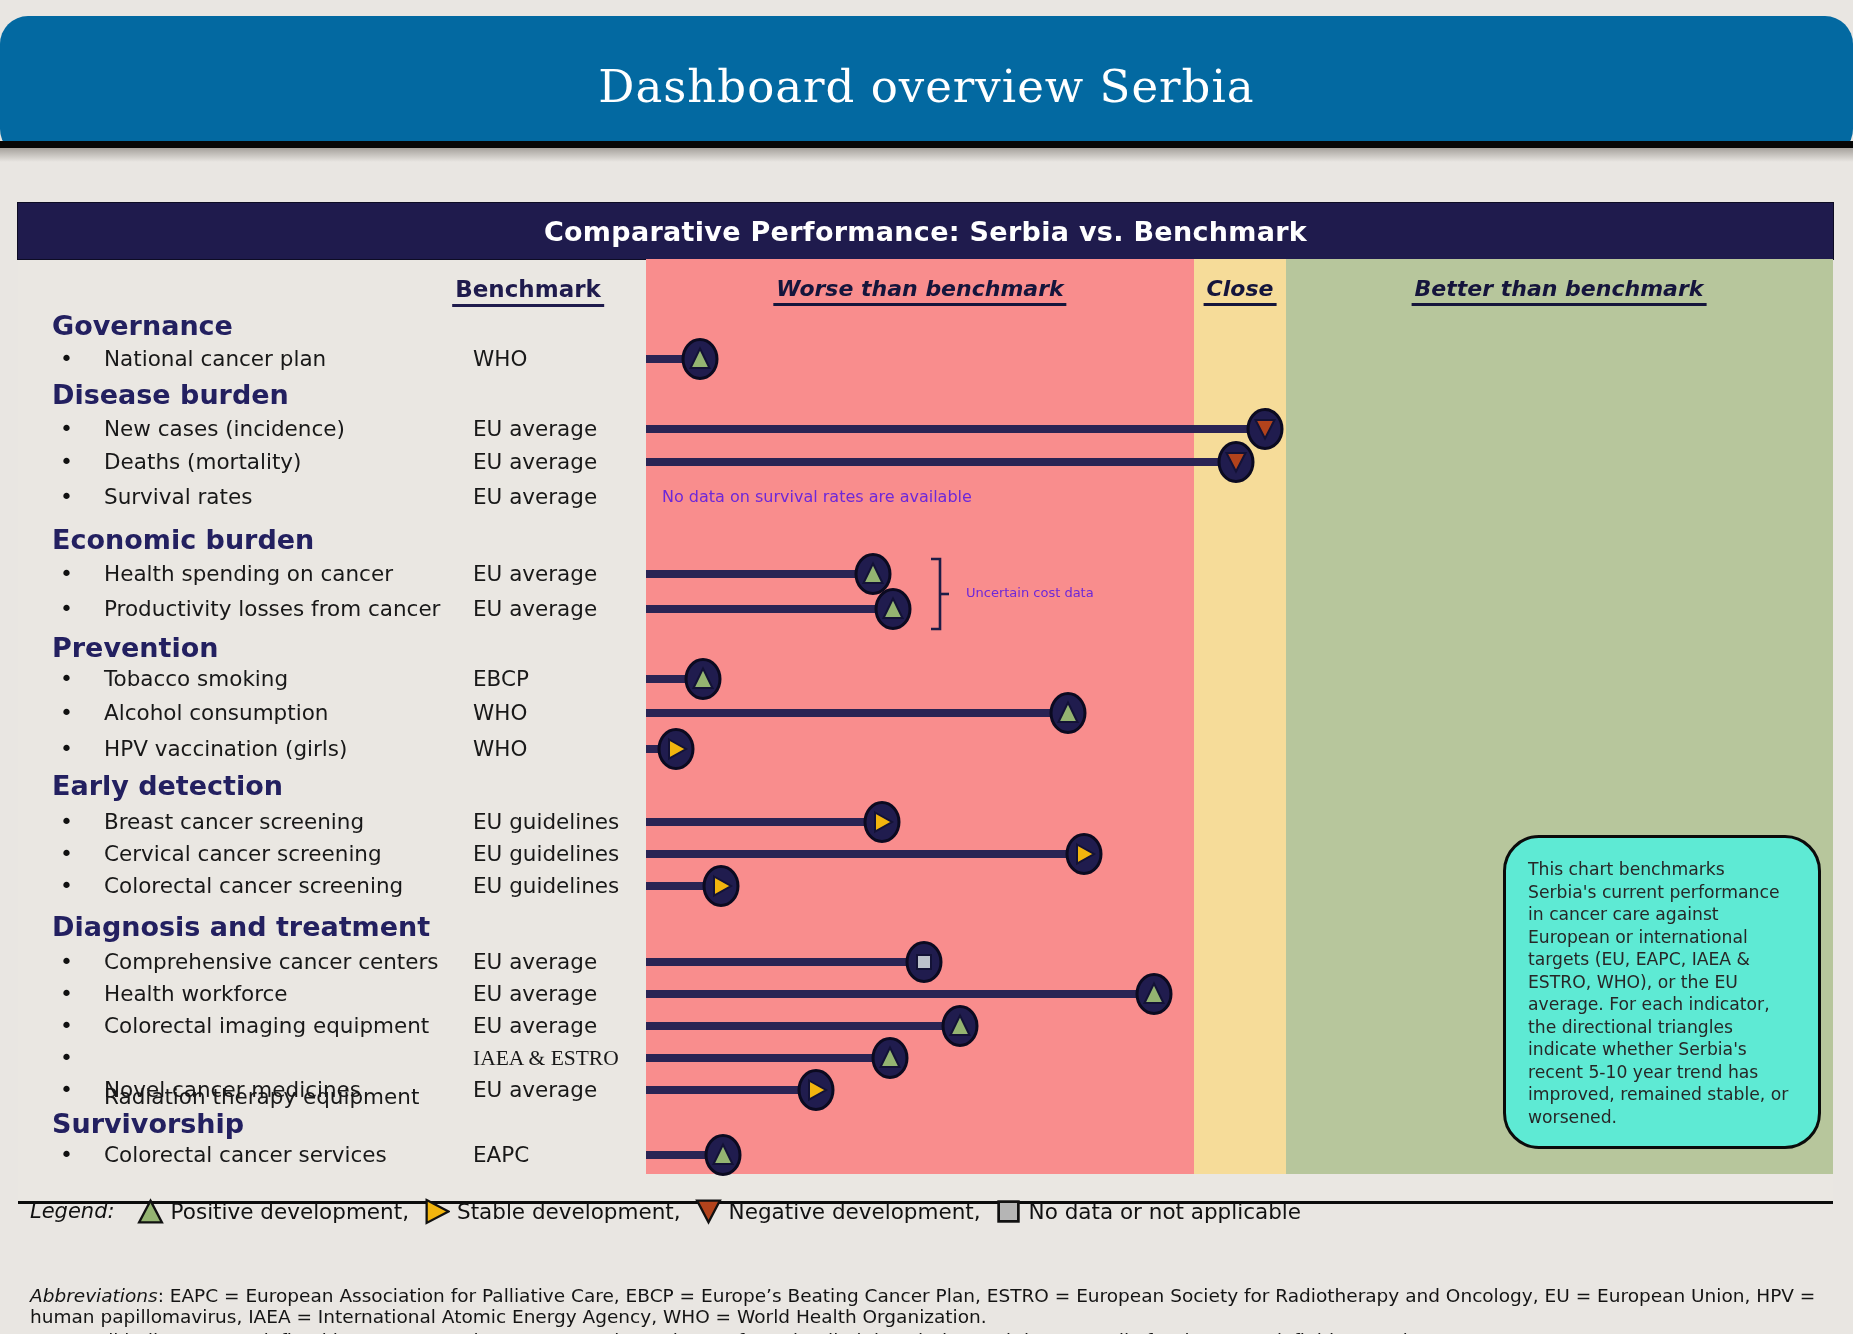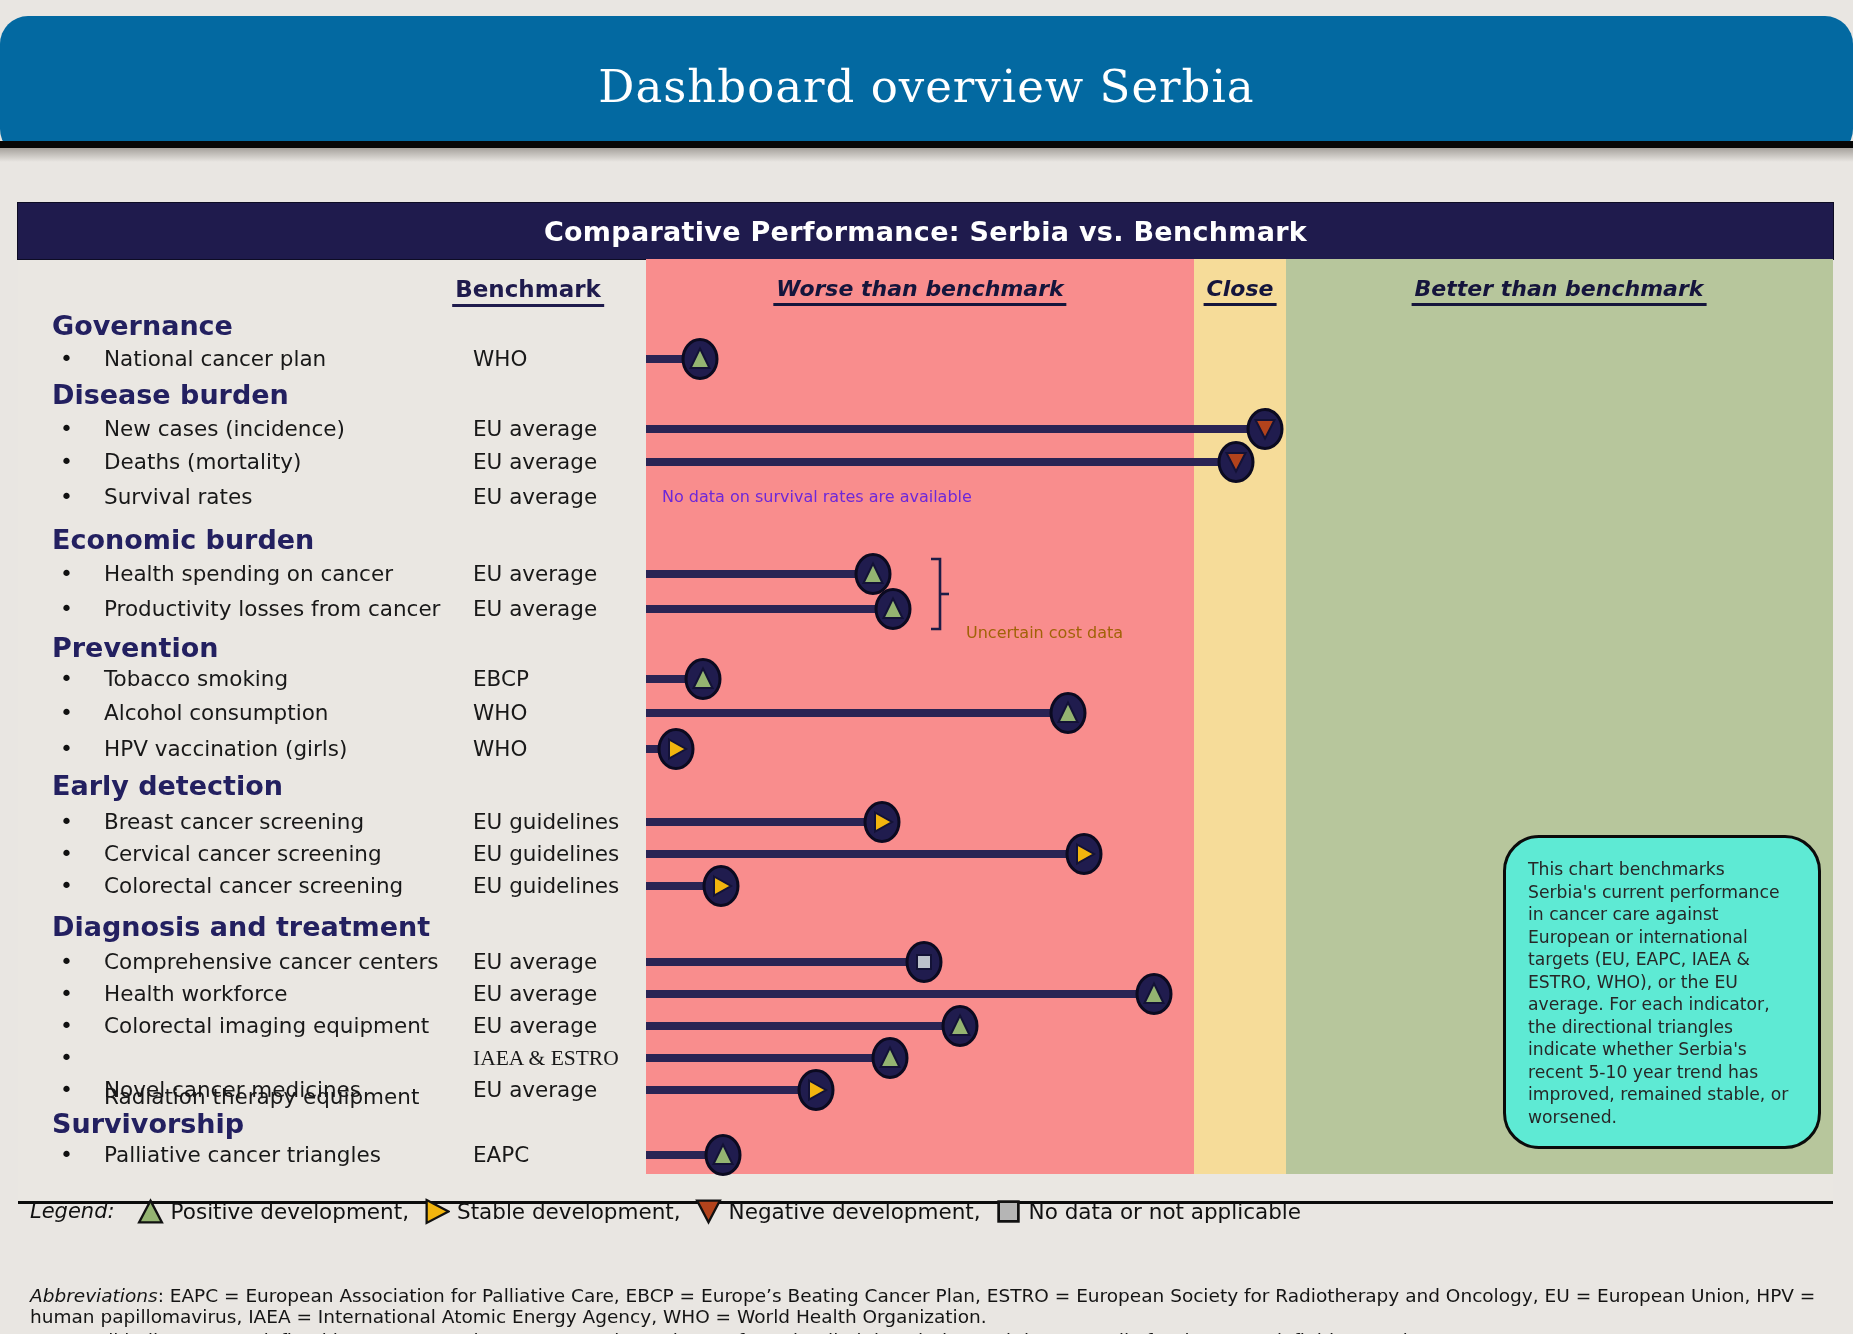--- a/index.html
+++ b/index.html
@@ -32,21 +32,21 @@
   
   .section-label{position:absolute;left:34px;height:40px;line-height:40px;font-size:27px;font-weight:bold;color:#232060;white-space:nowrap;}
   .ind-bullet{position:absolute;left:42px;width:20px;height:32px;line-height:32px;font-size:22px;color:#111;}
   .ind-label{position:absolute;left:86px;height:32px;line-height:32px;font-size:21.5px;color:#181818;white-space:nowrap;}
   .bench-val{position:absolute;left:455px;height:32px;line-height:32px;font-size:21.5px;color:#181818;white-space:nowrap;}
   .lolli-line{position:absolute;height:8px;background:#2a2454;z-index:1;}
   .marker{position:absolute;width:38px;height:42px;z-index:2;}
   .plot-note{position:absolute;height:30px;line-height:30px;font-size:16px;color:#6d28d9;white-space:nowrap;z-index:2;}
   
   .bracket{position:absolute;z-index:2;}
-  .anno-label{position:absolute;height:32px;line-height:32px;font-size:16px;color:#a16207;white-space:nowrap;z-index:2;margin-top:40px;}
+  .anno-label{position:absolute;height:32px;line-height:32px;font-size:13px;color:#6d28d9;white-space:nowrap;z-index:2;}
   
   .info-box{position:absolute;left:1485px;top:576px;width:318px;height:314px;box-sizing:border-box;
             background:#5eead4;border:3px solid #0b0b0b;border-radius:36px;padding:20px 22px;
             font-size:17.2px;line-height:1.31;color:#272727;z-index:3;}
   
   .legend-row{position:absolute;left:30px;top:1192px;height:38px;display:flex;align-items:center;}
   .legend-title{font-style:italic;font-size:21px;margin-right:22px;color:#111;}
   .legend-item{display:flex;align-items:center;margin-right:14px;}
   .legend-item svg{margin-right:7px;}
   .legend-item span{font-size:21.5px;color:#111;}
@@ -215,21 +215,21 @@
         <div class="ind-bullet" style="top: 815px;">•</div>
         <div class="ind-label" style="top: 815px;">Novel cancer medicines</div>
         <div class="bench-val" style="top: 815px;">EU average</div>
         <div class="lolli-line" style="left: 628px; width: 170px; top: 827px;"></div>
         <div class="marker" style="left: 779px; top: 810px;"><svg width="38" height="42" viewBox="0 0 38 42">
             <ellipse cx="19" cy="21" rx="17" ry="19.5" fill="#201c4e" stroke="#0b0a20" stroke-width="3"></ellipse>
             <polygon points="12,11.5 29,21 12,30.5" fill="#f2b50e" stroke="#131236" stroke-width="2"></polygon>
           </svg></div>
         <div class="section-label" style="top: 845px;">Survivorship</div>
         <div class="ind-bullet" style="top: 880px;">•</div>
-        <div class="ind-label" style="top: 880px;">Palliative cancer triangles</div>
+        <div class="ind-label" style="top: 880px;">Colorectal cancer services</div>
         <div class="bench-val" style="top: 880px;">EAPC</div>
         <div class="lolli-line" style="left: 628px; width: 77px; top: 892px;"></div>
         <div class="marker" style="left: 686px; top: 875px;"><svg width="38" height="42" viewBox="0 0 38 42">
             <ellipse cx="19" cy="21" rx="17" ry="19.5" fill="#201c4e" stroke="#0b0a20" stroke-width="3"></ellipse>
             <polygon points="19,10.5 28.5,30 9.5,30" fill="#94b471" stroke="#131236" stroke-width="2"></polygon>
           </svg></div>
       </div>
 
     <svg class="bracket" style="left:910px;top:297px;" width="24" height="76" viewBox="0 0 24 76">
       <path d="M3 3 H12 V73 H3" fill="none" stroke="#1c1c46" stroke-width="2.6"></path>

